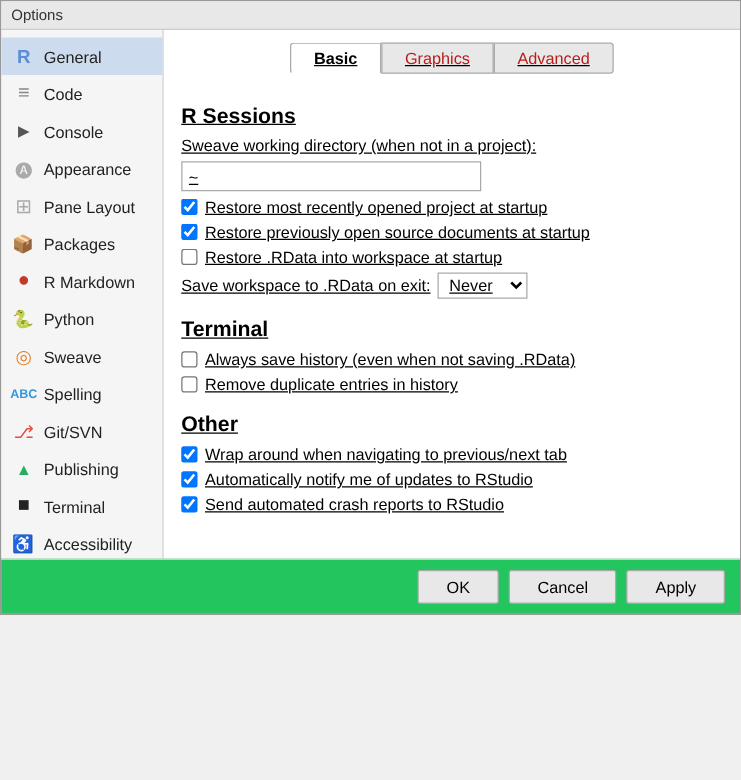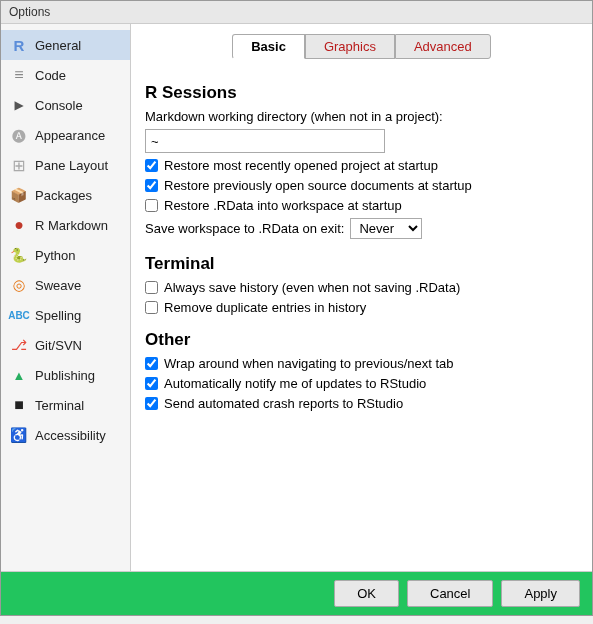--- a/index.html
+++ b/index.html
@@ -6,21 +6,21 @@
     body {
       font-family: "Segoe UI", Arial, sans-serif;
       font-size: 13px;
       background: #f0f0f0;
       width: 593px;
       height: 624px;
       overflow: hidden;
     }
     .window {
       width: 593px;
-      height: 616px;
+      height: 492px;
       background: #f0f0f0;
       border: 1px solid #999;
       display: flex;
       flex-direction: column;
     }
     .title-bar {
       background: #e8e8e8;
       border-bottom: 1px solid #ccc;
       padding: 4px 8px;
       font-size: 12px;
@@ -60,20 +60,21 @@
       font-size: 14px;
       flex-shrink: 0;
     }
     .main-panel {
       flex: 1;
       display: flex;
       flex-direction: column;
       padding: 10px 14px 10px 14px;
       background: #fff;
       overflow-y: auto;
+      text-decoration: underline;
     }
     .tabs {
       display: flex;
       gap: 0;
       margin-bottom: 14px;
       justify-content: center;
     }
     .tab {
       padding: 4px 18px;
       border: 1px solid #aaa;
@@ -233,21 +234,21 @@
     <div class="main-panel">
       <div class="tabs">
 
       <button class="tab active">Basic</button>
           <button class="tab">Graphics</button>
           <button class="tab">Advanced</button>
         </div>
 
       <div class="section-title">R Sessions</div>
       <div class="field-row">
-        <label>Markdown working directory (when not in a project):</label>
+        <label>Sweave working directory (when not in a project):</label>
       </div>
       <div class="field-row">
         <input class="text-input" type="text" value="~" style="">
       </div>
       <div class="checkbox-row">
         <input type="checkbox" id="restore-project" checked="" style="">
         <label for="restore-project">Restore most recently opened project at startup</label>
       </div>
       <div class="checkbox-row">
         <input type="checkbox" id="restore-source" checked="" style="">

